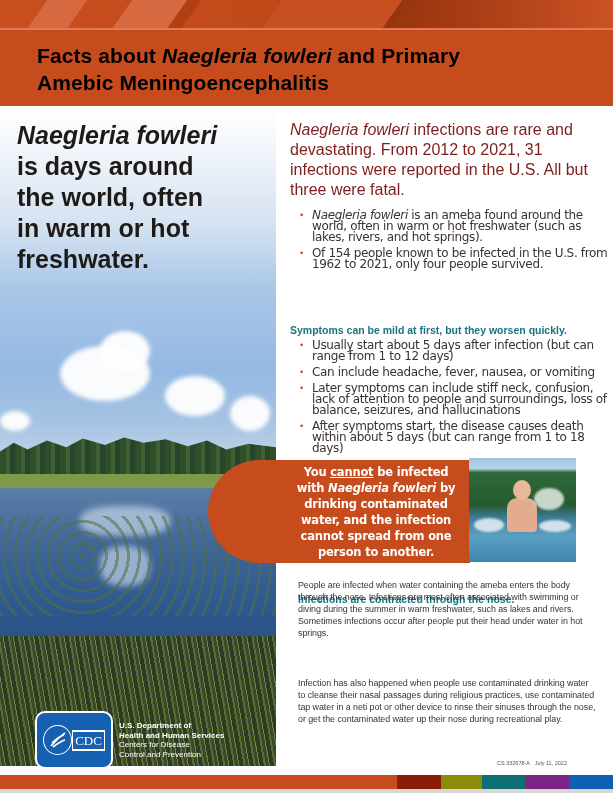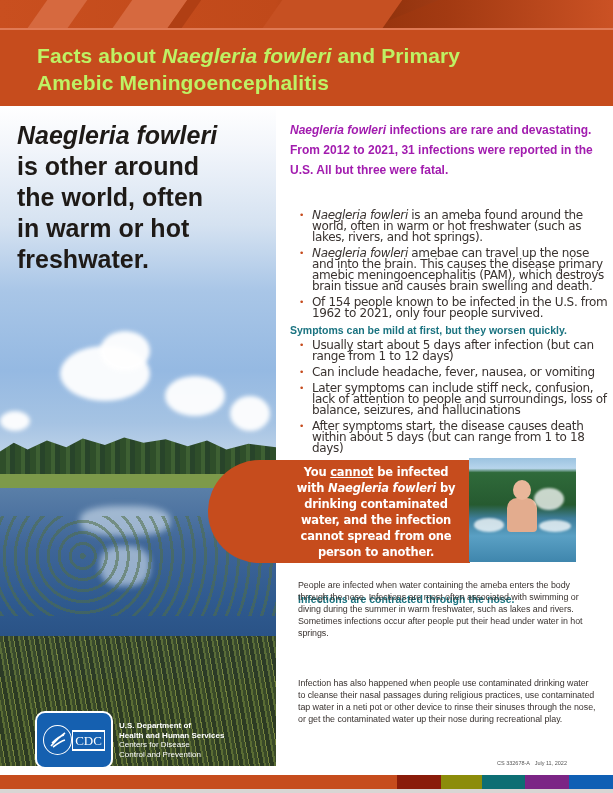--- a/index.html
+++ b/index.html
@@ -22,21 +22,21 @@
       background: linear-gradient(90deg, #8a2e08 0%, #a33a12 45%, #cf5426 100%);
       clip-path: polygon(20% 100%, 42% 0, 100% 0, 100% 100%);
     }
     .top-stripes .line { position: absolute; left: 0; bottom: 0; width: 100%; height: 2px; background: #e07a55; }
 
     .title-bar {
       position: absolute; left: 0; top: 30px; width: 613px; height: 76px;
       background: #c64c1d; padding: 12px 0 0 37px;
     }
     .title-bar h1 {
-      color: #bef264; font-size: 21px; font-weight: bold; line-height: 27px;
+      color: #000000; font-size: 21px; font-weight: bold; line-height: 27px;
       font-family: "Liberation Sans", sans-serif; letter-spacing: 0.1px;
     }
     .title-bar h1 i { font-style: italic; }
 
     
     .left-col {
       position: absolute; left: 0; top: 106px; width: 276px; height: 660px;
       background: linear-gradient(180deg, #ffffff 0%, #f3f6fb 6%, #d5e2f1 18%, #a9c6e7 28%, #95b9e2 40%, #a5c3e3 48%, #c3d6ea 54%, #7aa160 58%, #5f8445 62%, #8a9b7a 65%, #4f77a6 68%, #3a6396 75%, #2a4c7d 82%, #2c4a33 88%, #3a4d2a 100%);
       overflow: hidden;
     }
@@ -71,21 +71,21 @@
     .cdc-box { width: 34px; height: 21px; background: #ffffff; color: #1560b0; font-family: "Liberation Serif", serif;
       font-weight: normal; font-size: 13px; display: flex; align-items: center; justify-content: center; border: 1px solid #ffffff; }
     .cdc-box span { background: #1560b0; color: #fff; padding: 0 2px; line-height: 17px; }
     .agency-text { position: absolute; left: 119px; top: 721px; color: #ffffff; font-size: 8px; line-height: 9.5px; }
     .agency-text .b { font-weight: bold; }
 
     
     .right-col { position: absolute; left: 276px; top: 106px; width: 337px; height: 660px; background: #ffffff; }
     .intro-head {
       position: absolute; left: 14px; top: 14px; width: 320px;
-      color: #a21caf; font-size: 12px; font-weight: bold; line-height: 20px;
+      color: #7f1d1d; font-size: 16px; font-weight: normal; line-height: 20px;
     }
     .intro-head i { font-style: italic; }
     ul.bullets { list-style: none; position: absolute; left: 14px; width: 318px; }
     ul.bullets li { position: relative; padding-left: 22px; font-size: 12px; line-height: 11px; color: #3a3330; margin-bottom: 5px; font-family: "DejaVu Sans", sans-serif; letter-spacing: -0.35px; }
     ul.bullets li::before { content: "•"; position: absolute; left: 9px; top: 0; color: #c64c1d; font-size: 9px; }
     ul.bullets li i { font-style: italic; }
     .sub-head { position: absolute; left: 14px; color: #1a7380; font-size: 10.5px; font-weight: bold; line-height: 13px; }
 
     
     .callout {
@@ -138,21 +138,21 @@
   <div class="grass-strip"></div>
   <div class="water"></div>
   <div class="reflection" style="left:80px;top:400px;width:90px;height:30px;"></div>
   <div class="reflection" style="left:100px;top:440px;width:50px;height:40px;"></div>
   <div class="pads"></div>
   <div class="reeds"></div>
 </div>
 
 <div class="left-heading">
   <i>Naegleria fowleri</i><br>
-  <span>is other around</span><br>
+  <span>is days around</span><br>
   <span>the world, often</span><br>
   <span>in warm or hot</span><br>
   <span>freshwater.</span>
 </div>
 
 <div class="cdc-badge">
   <div class="hhs-seal">
     <svg width="22" height="22" viewBox="0 0 22 22">
         <path d="M4 17 C8 12 12 8 18 4 M5 14 C9 10 13 7 17 6 M6 18 C10 15 14 12 18 11" stroke="#fff" stroke-width="1.6" fill="none"></path>
       </svg>
@@ -168,21 +168,20 @@
   <div>Control and Prevention</div>
 </div>
 
 <div class="right-col">
   <div class="intro-head">
     <i>Naegleria fowleri</i><span> infections are rare and devastating. From 2012 to 2021, 31 infections were reported in the U.S. All but three were fatal.</span>
   </div>
 
   <ul class="bullets" style="top:104px;">
     <li><i>Naegleria fowleri</i><span> is an ameba found around the world, often in warm or hot freshwater (such as lakes, rivers, and hot springs).</span></li>
-    <li><i>Naegleria fowleri</i><span> amebae can travel up the nose and into the brain. This causes the disease primary amebic meningoencephalitis (PAM), which destroys brain tissue and causes brain swelling and death.</span></li>
     <li><span>Of 154 people known to be infected in the U.S. from 1962 to 2021, only four people survived.</span></li>
   </ul>
 
   <div class="sub-head" style="top:218px;">Symptoms can be mild at first, but they worsen quickly.</div>
 
   <ul class="bullets" style="top:234px;">
     <li>Usually start about 5 days after infection (but can range from 1 to 12 days)</li>
     <li>Can include headache, fever, nausea, or vomiting</li>
     <li>Later symptoms can include stiff neck, confusion, lack of attention to people and surroundings, loss of balance, seizures, and hallucinations</li>
     <li>After symptoms start, the disease causes death within about 5 days (but can range from 1 to 18 days)</li>

